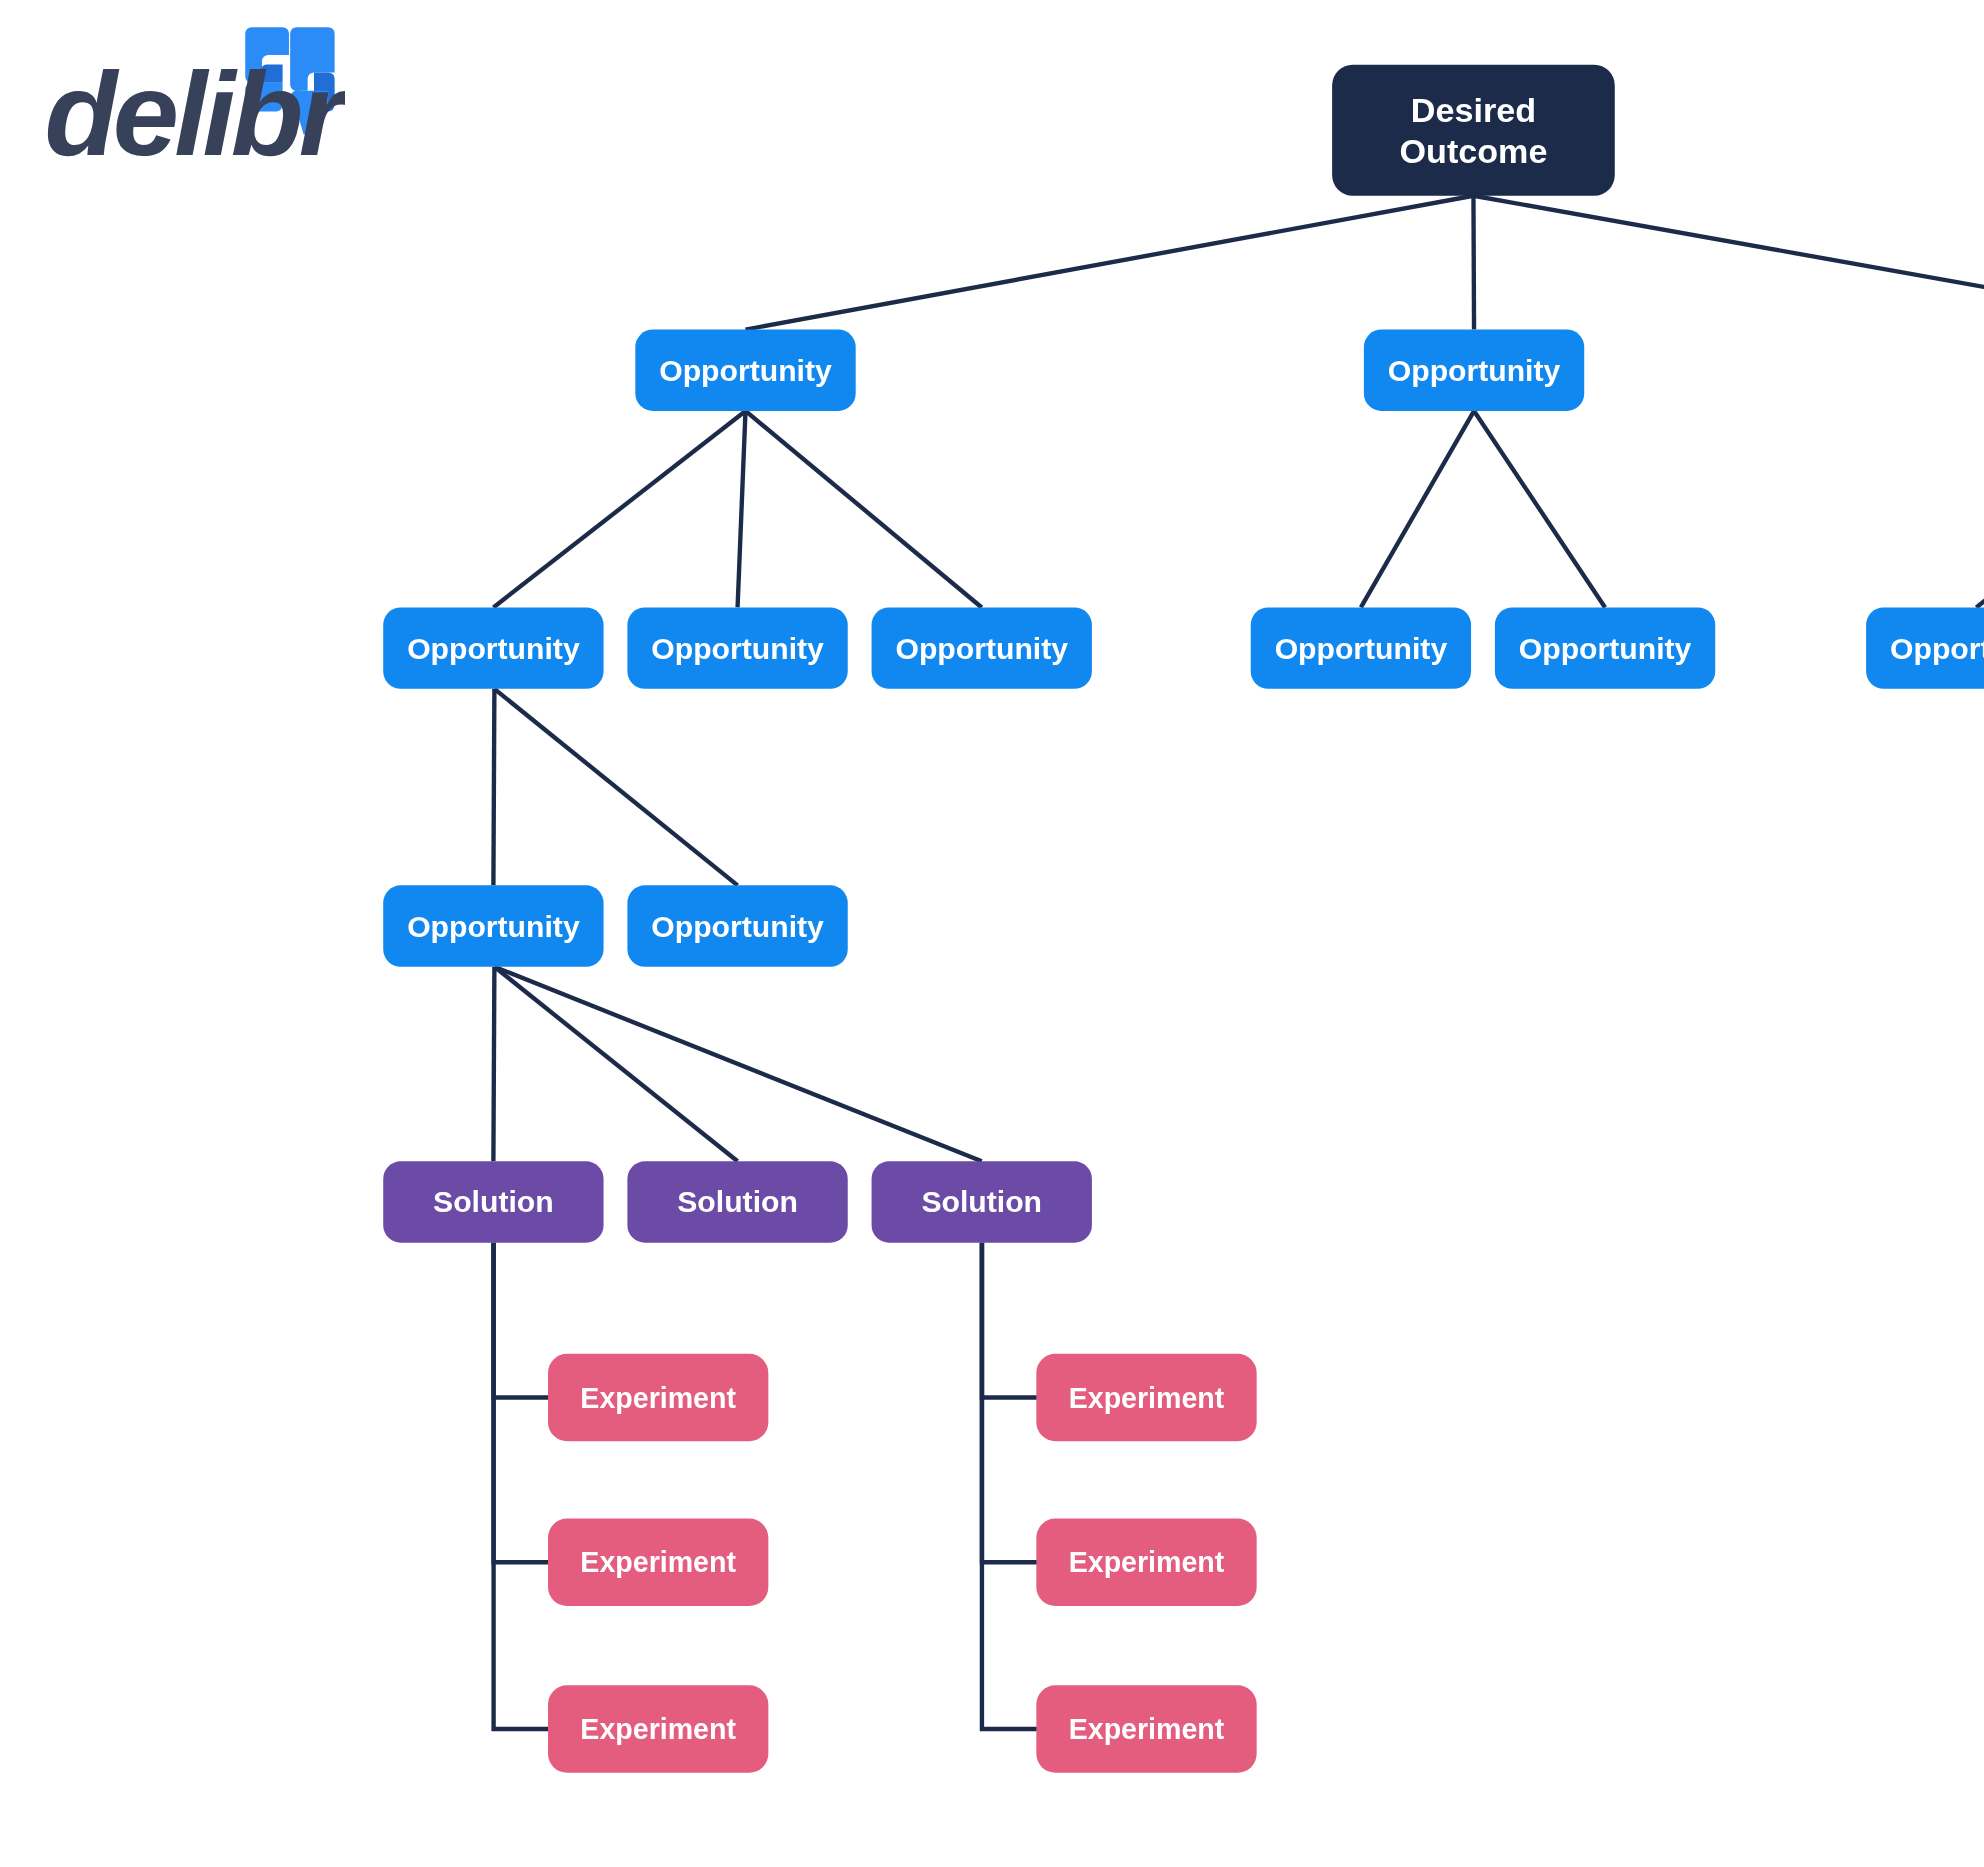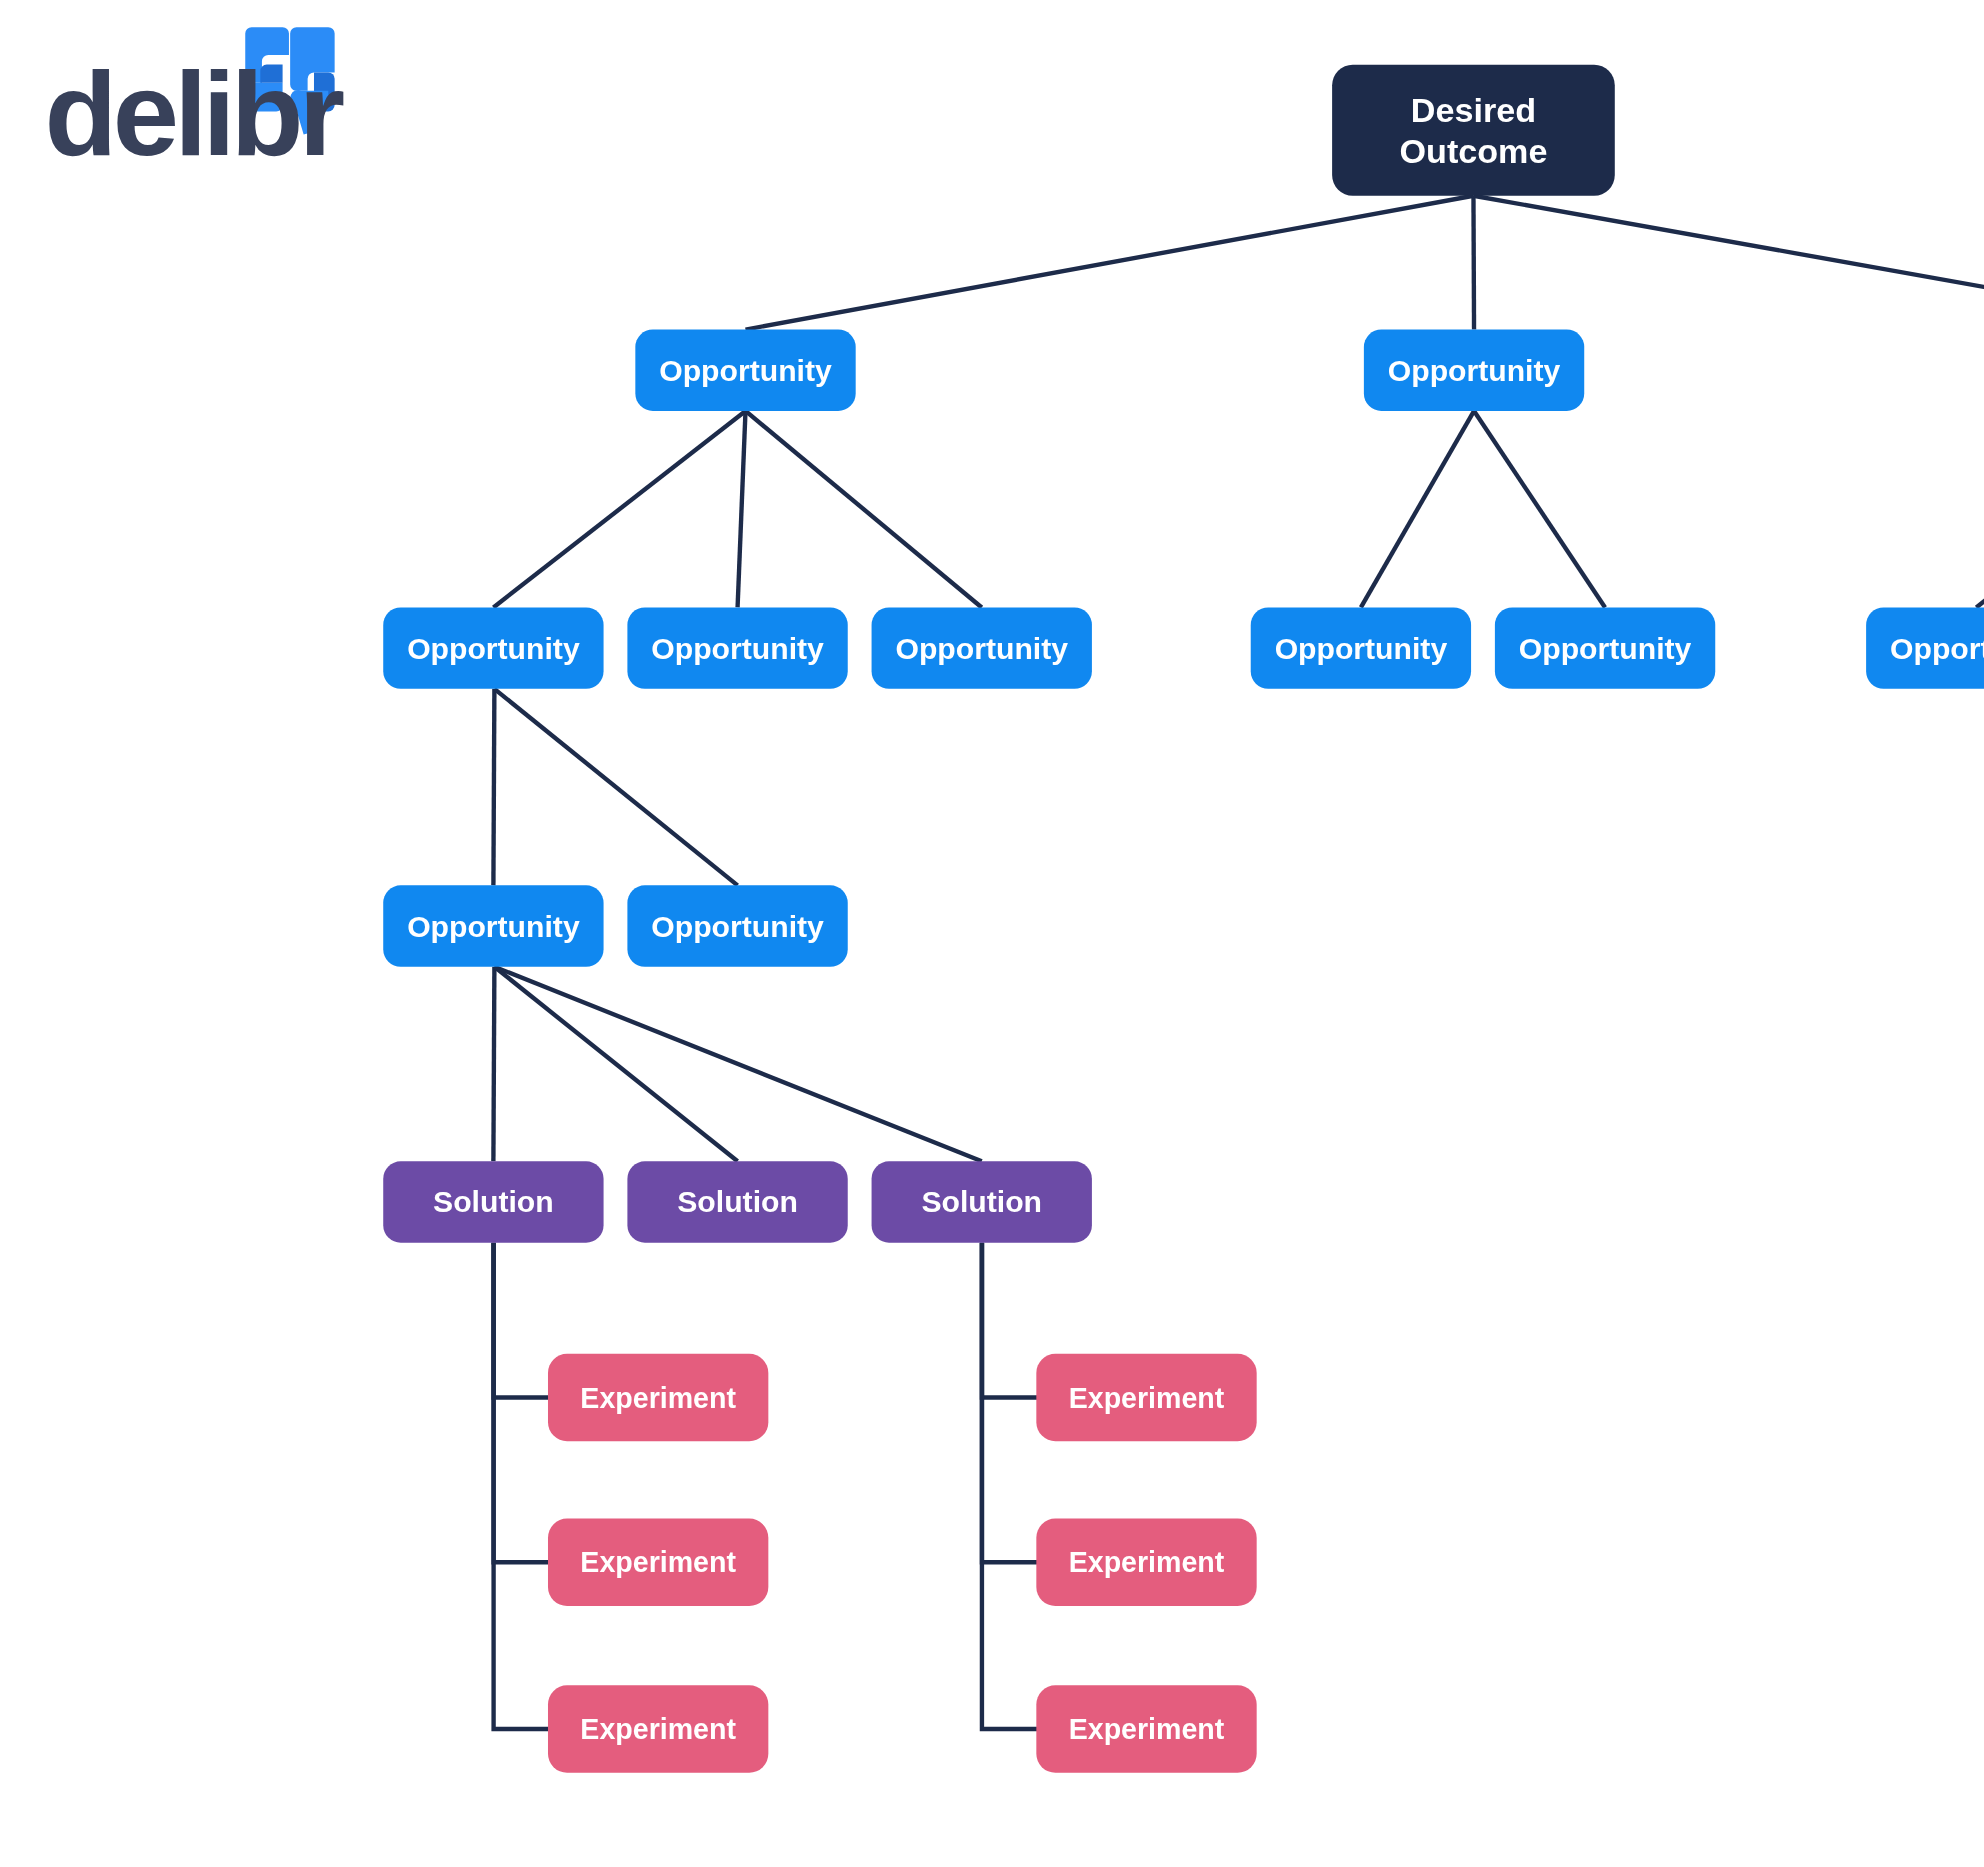--- a/index.html
+++ b/index.html
@@ -15,20 +15,21 @@
     font-family: "Liberation Sans", sans-serif;
   }
 
   
   #brand-logo {
     position: absolute;
     left: 43px;
     top: 24px;
     width: 302px;
     height: 147px;
+    font-style: italic;
   }
   #brand-logo svg { display: block; width: 100%; height: 100%; }
 
   
   #tree-canvas {
     position: absolute;
     left: 0;
     top: 0;
     width: 3068px;
     height: 1868px;

